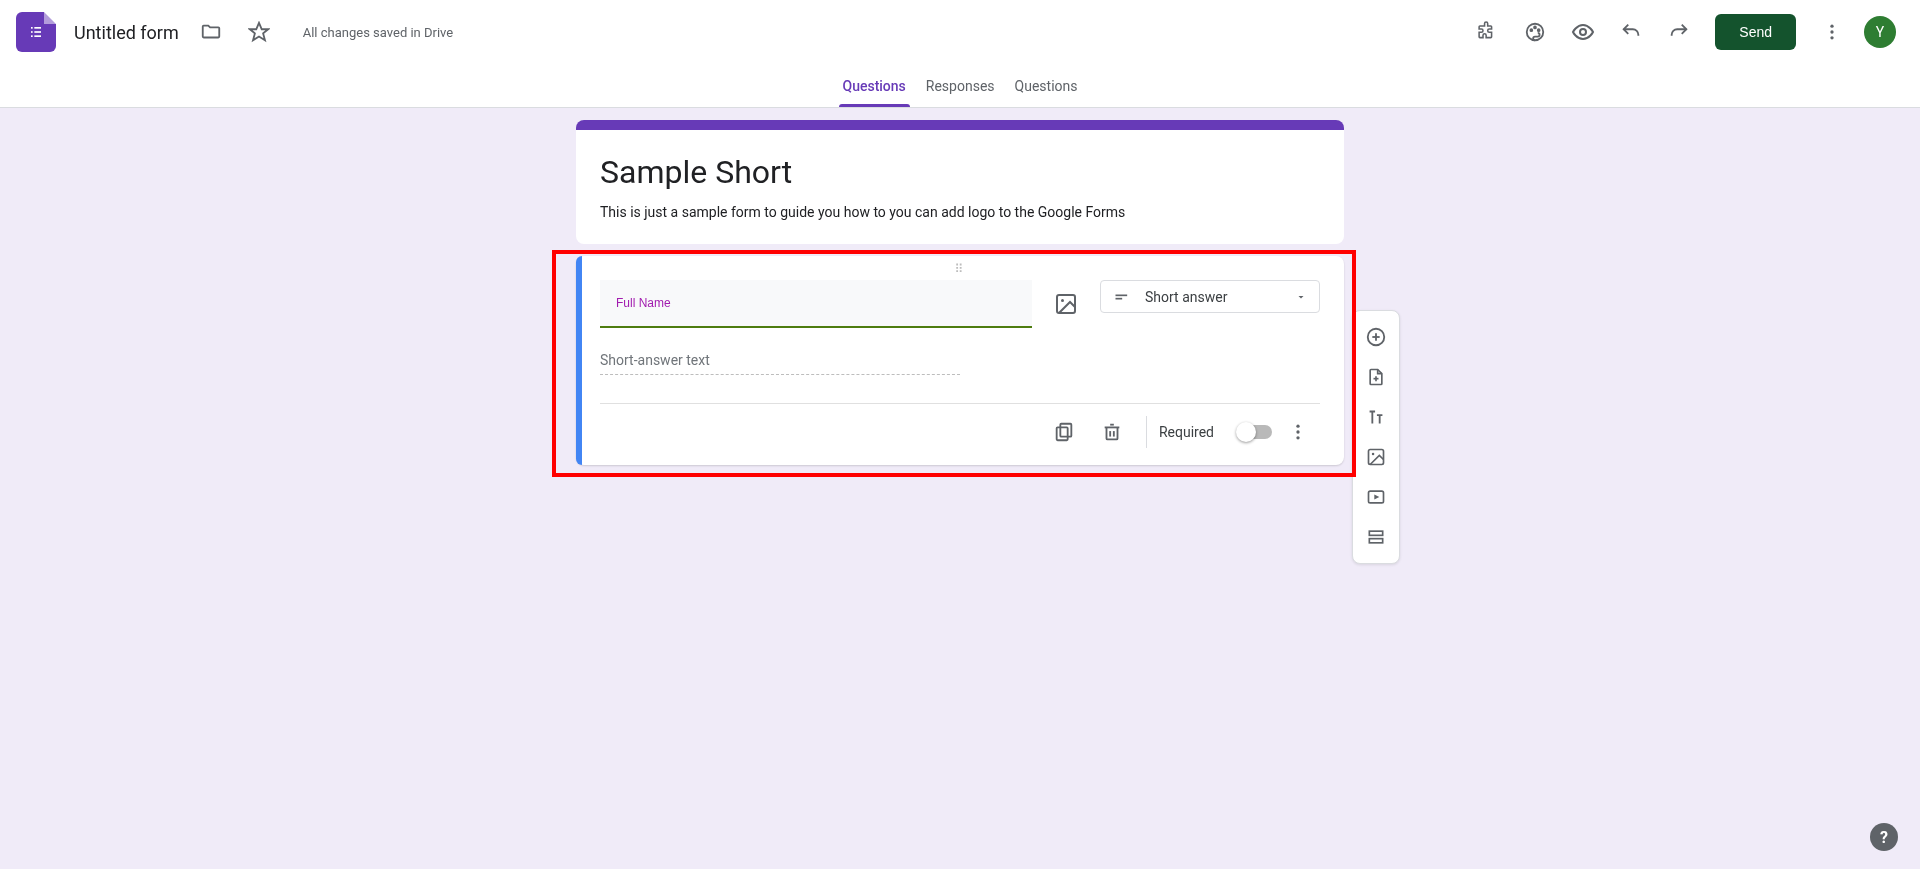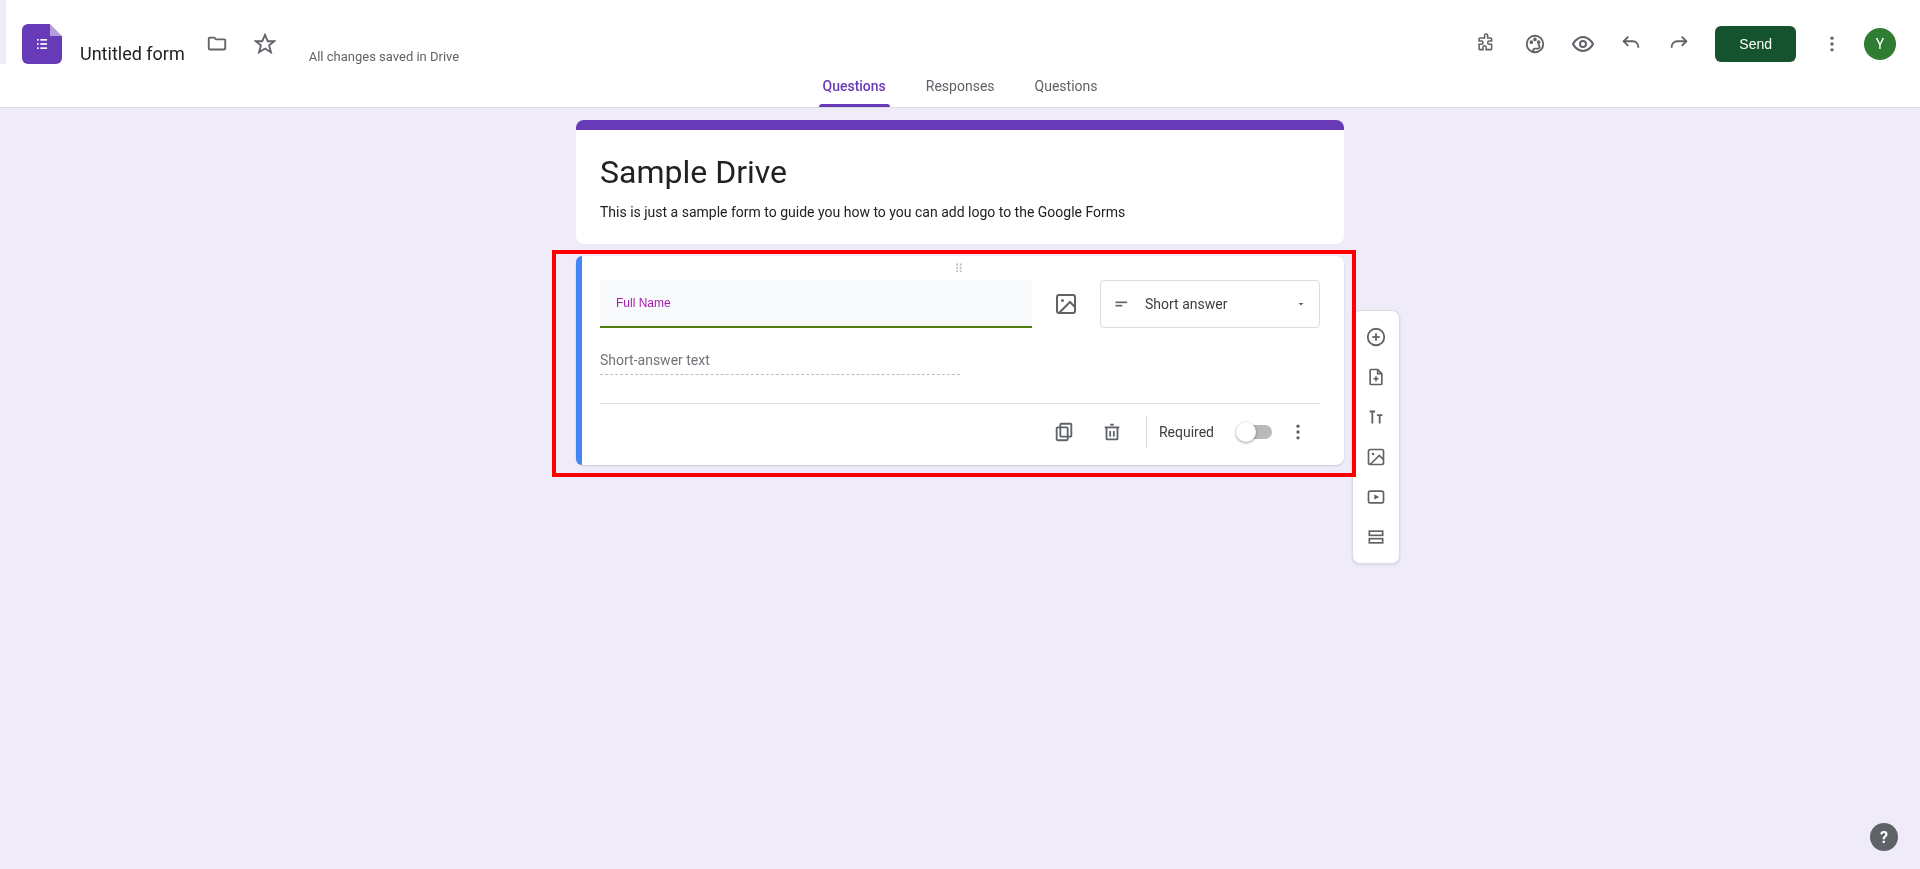--- a/index.html
+++ b/index.html
@@ -11,24 +11,23 @@
     height: 869px;
     overflow: hidden;
     position: relative;
   }
 
   
   .header {
     background: #fff;
     height: 64px;
     display: flex;
-    align-items: flex-end;
+    align-items: center;
     padding: 0 16px;
     gap: 8px;
-    margin-left: 6px;
   }
   .forms-logo {
     width: 40px;
     height: 40px;
     background: #673ab7;
     border-radius: 6px;
     display: flex;
     align-items: center;
     justify-content: center;
     position: relative;
@@ -101,21 +100,21 @@
     margin-left: 4px;
   }
 
   
   .tabs-row {
     background: #fff;
     height: 44px;
     display: flex;
     align-items: center;
     justify-content: center;
-    gap: 32px;
+    gap: 12px;
     border-bottom: 1px solid #dadce0;
   }
   .tab {
     font-size: 14px;
     color: #5f6368;
     height: 100%;
     display: flex;
     align-items: center;
     cursor: pointer;
     position: relative;
@@ -224,21 +223,21 @@
     width: 36px;
     height: 48px;
     display: flex;
     align-items: center;
     justify-content: center;
     color: #5f6368;
     cursor: pointer;
   }
   .type-select {
     width: 220px;
-    height: 48px;
+    height: 33px;
     border: 1px solid #dadce0;
     border-radius: 4px;
     display: flex;
     align-items: center;
     padding: 0 12px;
     gap: 12px;
     cursor: pointer;
     color: #3c4043;
     font-size: 14px;
   }
@@ -423,21 +422,21 @@
 <div class="tabs-row">
   <div class="tab active">Questions</div>
   <div class="tab">Responses</div>
   <div class="tab">Questions</div>
 </div>
 
 <div class="canvas">
   <div class="form-wrap">
 
     <div class="title-card">
-      <div class="ftitle">Sample Drive</div>
+      <div class="ftitle">Sample Short</div>
       <div class="fdesc">This is just a sample form to guide you how to you can add logo to the Google Forms</div>
     </div>
 
     <div class="question-card-wrap">
       <div class="red-highlight"></div>
       <div class="question-card">
         <div class="drag-handle">⠿</div>
 
         <div class="q-row1">
           <input class="q-title-input" value="Full Name" style="">

